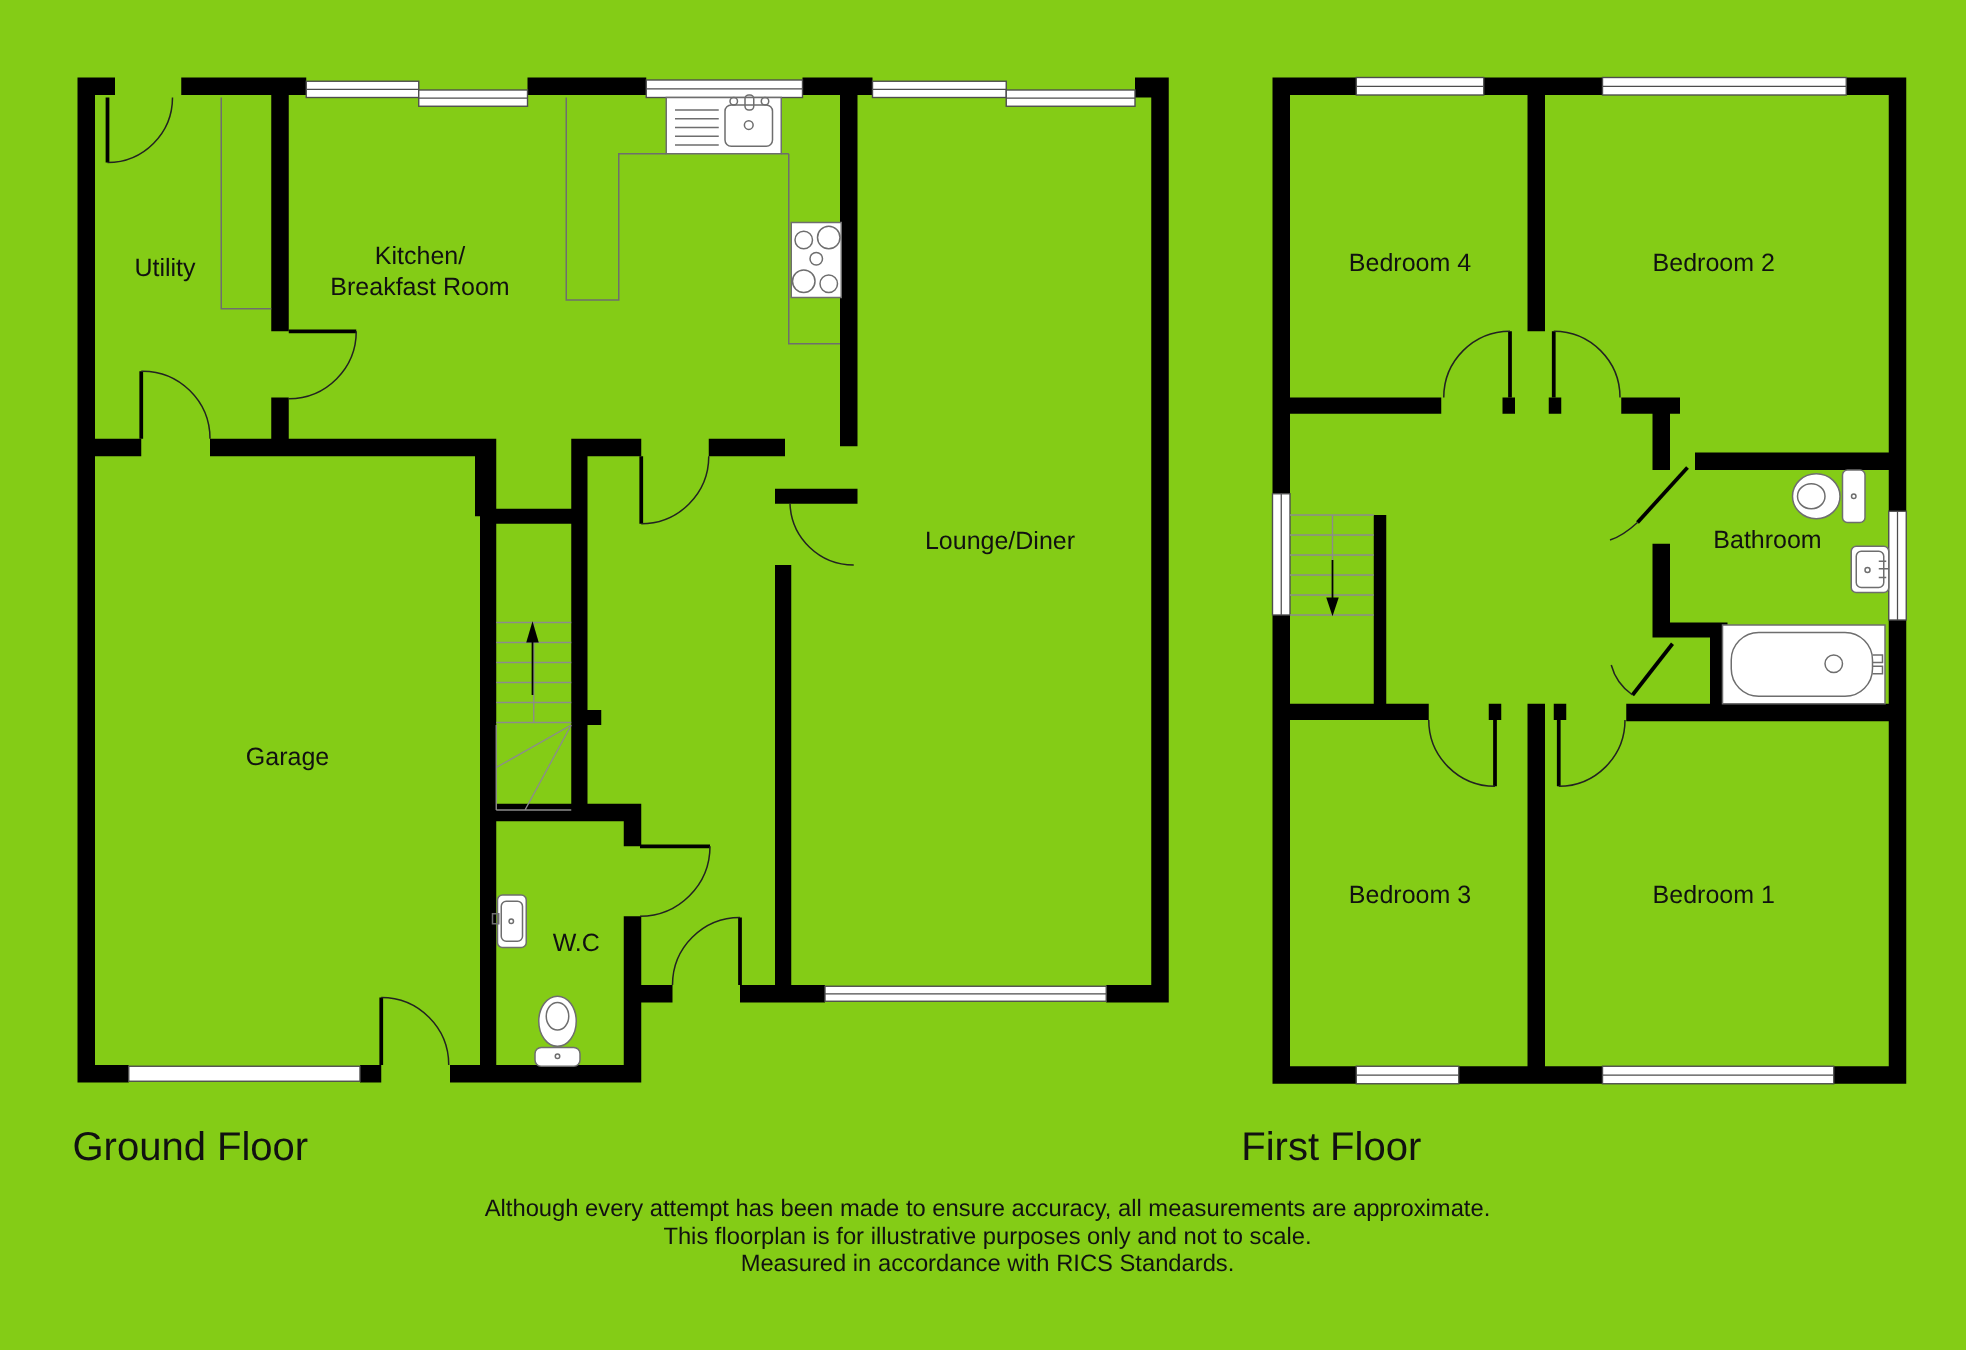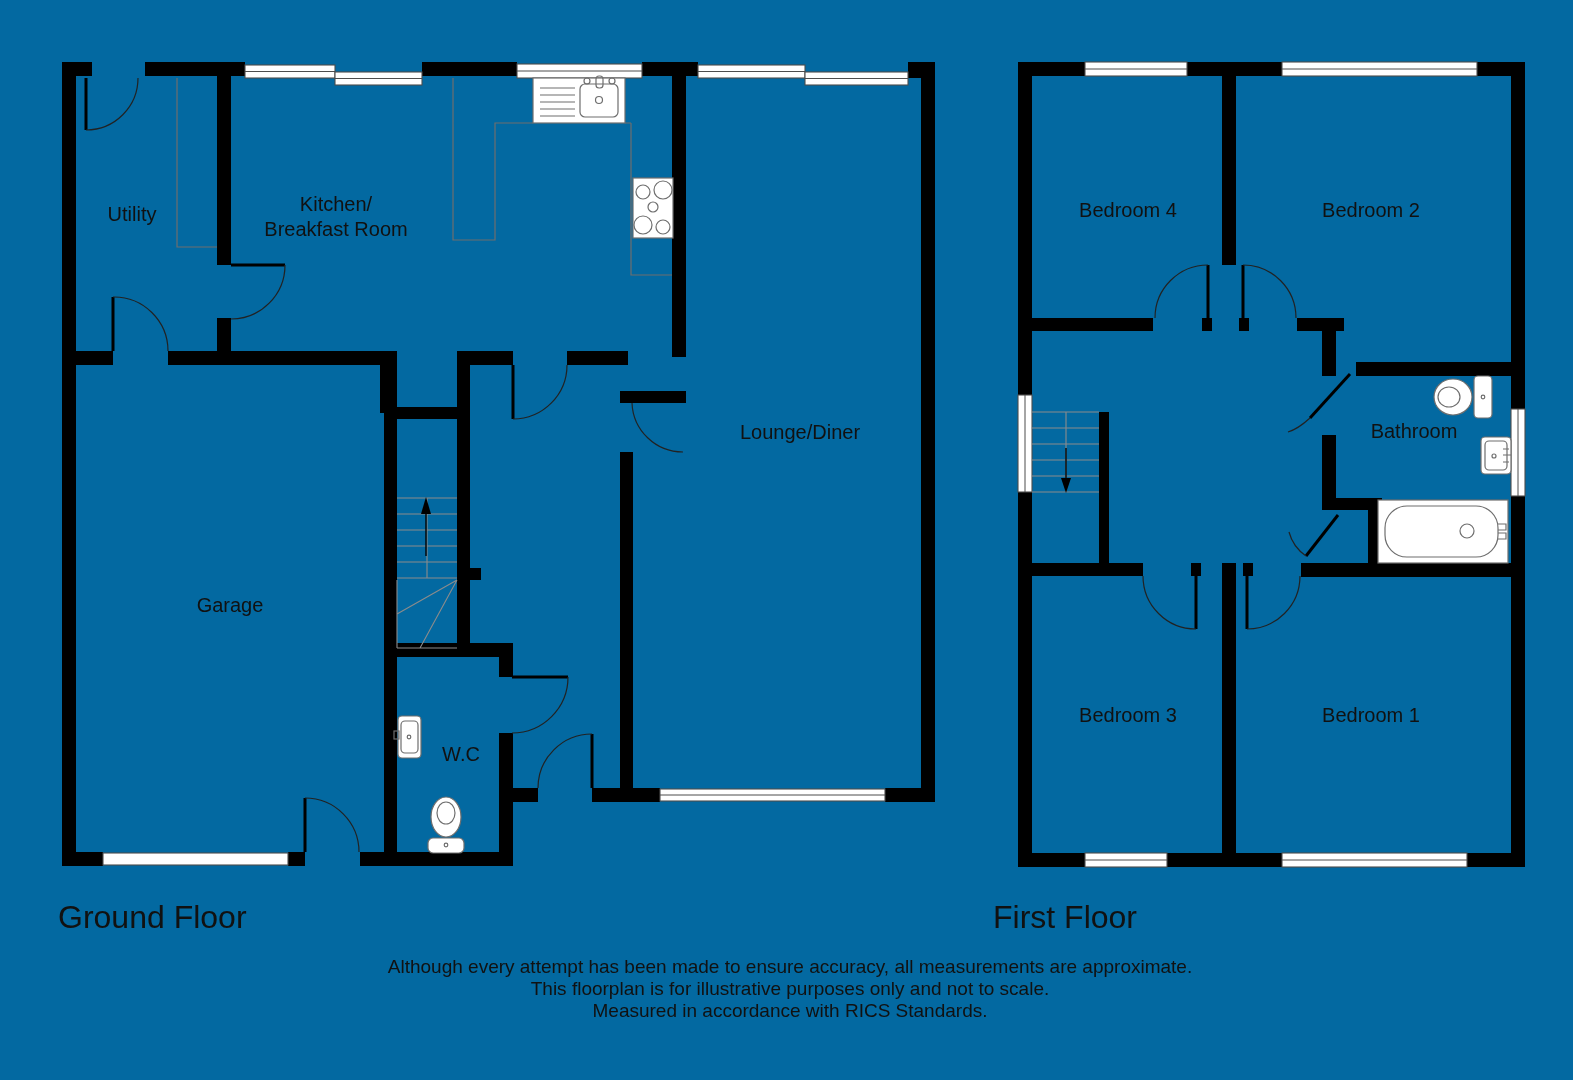--- a/index.html
+++ b/index.html
@@ -1,16 +1,16 @@
 <!DOCTYPE html>
 <html><head>
 <meta charset="utf-8">
 <style>
   html,body{margin:0;padding:0;background:#ffffff;}
-  .canvas{position:relative;width:1573px;height:1080px;background:#0369a1;overflow:hidden;}
+  .canvas{position:relative;width:1573px;height:1080px;background:#84cc16;overflow:hidden;}
   svg{display:block;}
   .wall{fill:#000000;stroke:none;}
   .win{fill:#ffffff;stroke:#4d4d4d;stroke-width:1.1;}
   .winline{stroke:#4d4d4d;stroke-width:1;fill:none;}
   .fixture{fill:#ffffff;stroke:#6e6e6e;stroke-width:1.2;}
   .fixline{fill:none;stroke:#6e6e6e;stroke-width:1.2;}
   .stair{fill:none;stroke:#8c8c8c;stroke-width:1.1;}
   .door{fill:none;stroke:#222222;stroke-width:1.2;}
   .leaf{fill:none;stroke:#000000;stroke-width:3;}
   .arrow{fill:#000000;stroke:none;}

